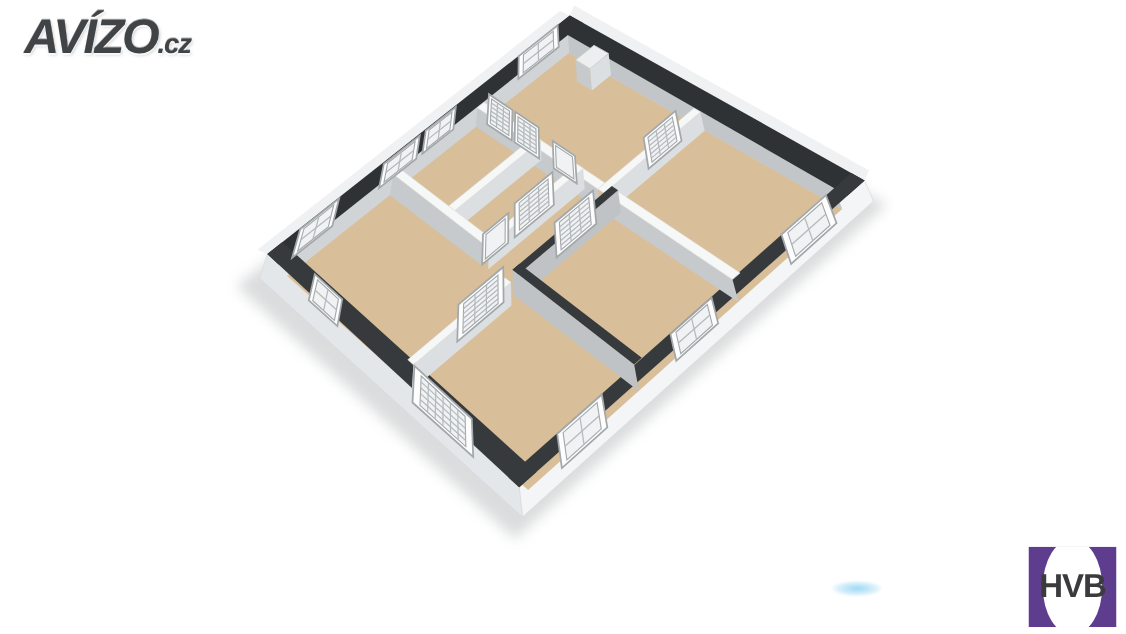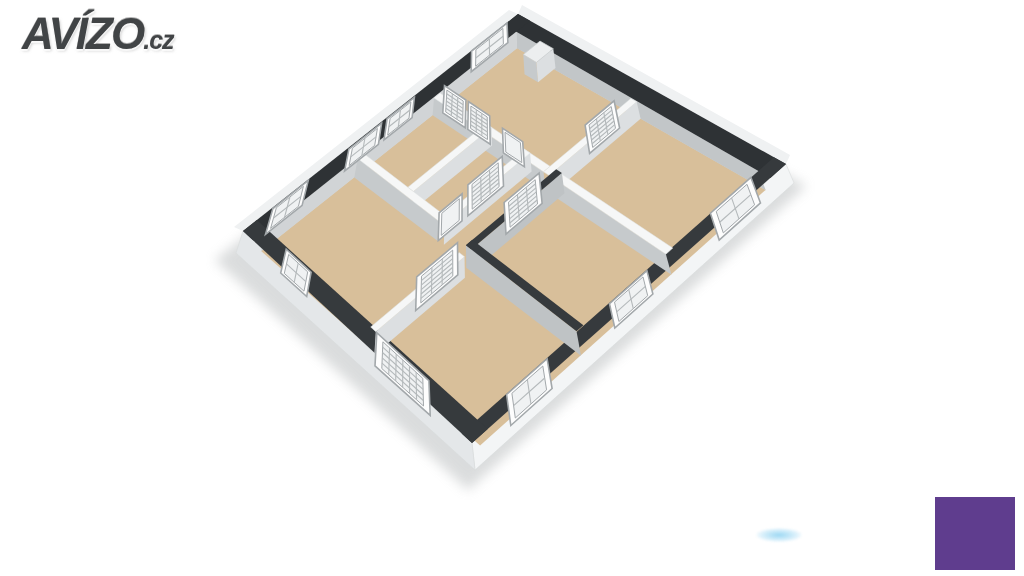--- a/index.html
+++ b/index.html
@@ -165,14 +165,17 @@
       <line x1="530.9636286" y1="403.9610723999999" x2="527.3464734" y2="379.6360356" stroke="#b4b9bb" stroke-width="1.1"></line>
       <line x1="544.69934392" y1="377.96542767999995" x2="513.61075808" y2="405.63168032" stroke="#b4b9bb" stroke-width="1.1"></line>
     </svg>
 
   <div class="avizo"><span class="av-main">AVÍZO</span><span class="av-suffix">.cz</span></div>
 
   <div class="smudge"></div>
 
   <div class="hvb">
     <div class="hvb-sq" style="background: rgb(95, 61, 142);"></div>
+    <div class="hvb-circle">
+      <span style="color: rgb(59, 59, 61);">HVB</span>
+    </div>
   </div>
 </div>
 
 </body></html>

